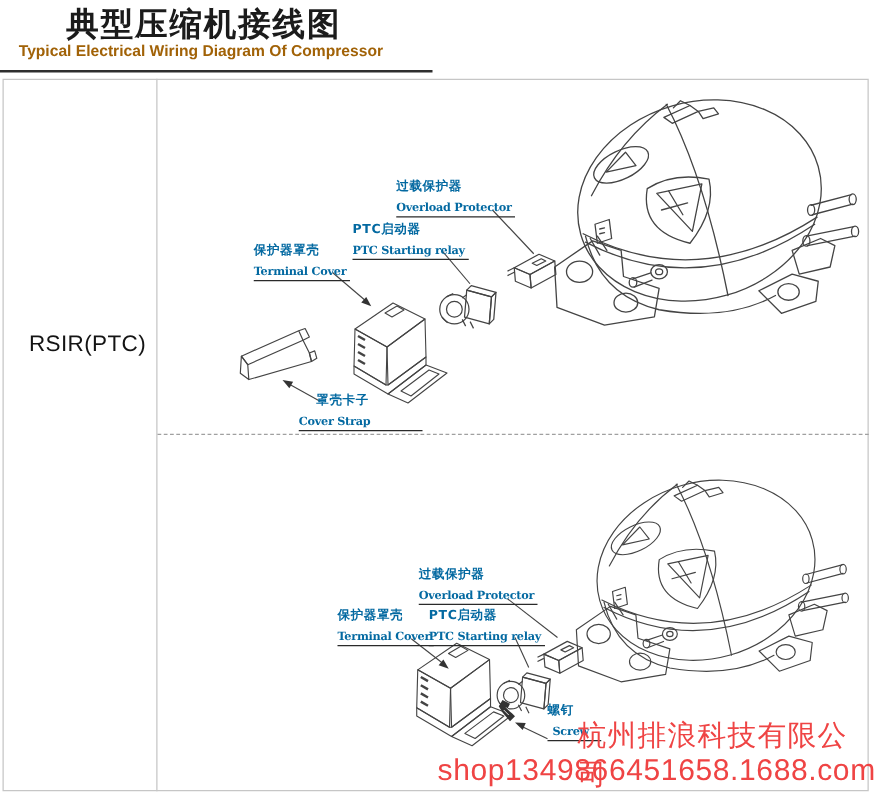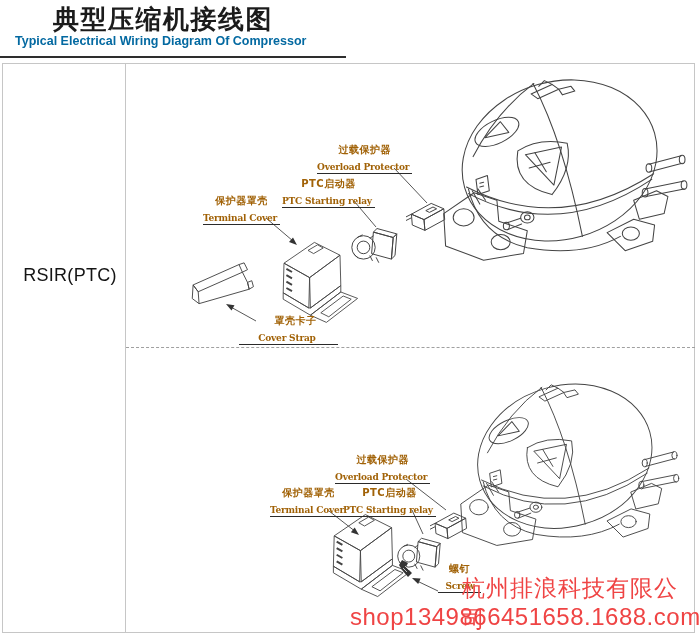--- a/index.html
+++ b/index.html
@@ -2,28 +2,28 @@
 <html><head>
 <meta charset="utf-8">
 <style>
   html,body{margin:0;padding:0;}
   body{
     width:700px;height:644px;position:relative;background:#ffffff;
     font-family:"Liberation Sans",sans-serif;overflow:hidden;
   }
   .abs{position:absolute;}
   #page-title{left:13px;top:2px;font-size:26px;font-weight:bold;color:#1b1b1b;letter-spacing:1.5px;margin-left:40px;}
-  #page-subtitle{left:15px;top:34px;font-size:12.5px;font-weight:bold;color:#0369a1;}
+  #page-subtitle{left:15px;top:34px;font-size:12.5px;font-weight:bold;color:#a16207;}
   #title-rule{left:0;top:56px;width:346px;height:2px;background:#2e2e2e;}
   #frame{left:2px;top:63px;width:693px;height:570px;border:1px solid #c6c6c6;box-sizing:border-box;}
   #vdiv{left:125px;top:63px;width:1px;height:570px;background:#c6c6c6;}
   #hdash{left:126px;top:347px;width:569px;height:0;border-top:1px dashed #a0a0a0;}
   #row-label{left:0;top:265px;width:140px;text-align:center;font-size:18px;color:#141414;letter-spacing:0.3px;}
   #art{left:126px;top:64px;}
-  .lbl{position:absolute;color:#a16207;line-height:1.15;white-space:nowrap;text-align:center;}
+  .lbl{position:absolute;color:#0369a1;line-height:1.15;white-space:nowrap;}
   .lbl .zh{display:block;font-size:10px;font-weight:bold;font-family:"DejaVu Sans",sans-serif;letter-spacing:0.5px;}
   .lbl .en{display:inline-block;font-size:9px;font-weight:bold;font-family:"DejaVu Serif",serif;
            letter-spacing:-0.2px;border-bottom:1px solid #2a2a2a;padding:0 3px 1px 0;}
   #lbl-t-overload{left:317px;top:144px;}
   #lbl-t-ptc{left:282px;top:178px;}
   #lbl-t-cover{left:203px;top:195px;}
   #lbl-t-strap{left:239px;top:315px;}
   #lbl-t-strap .zh{padding-left:14px;}
   #lbl-t-strap .en{width:96px;}
   #lbl-b-overload{left:335px;top:454px;}

